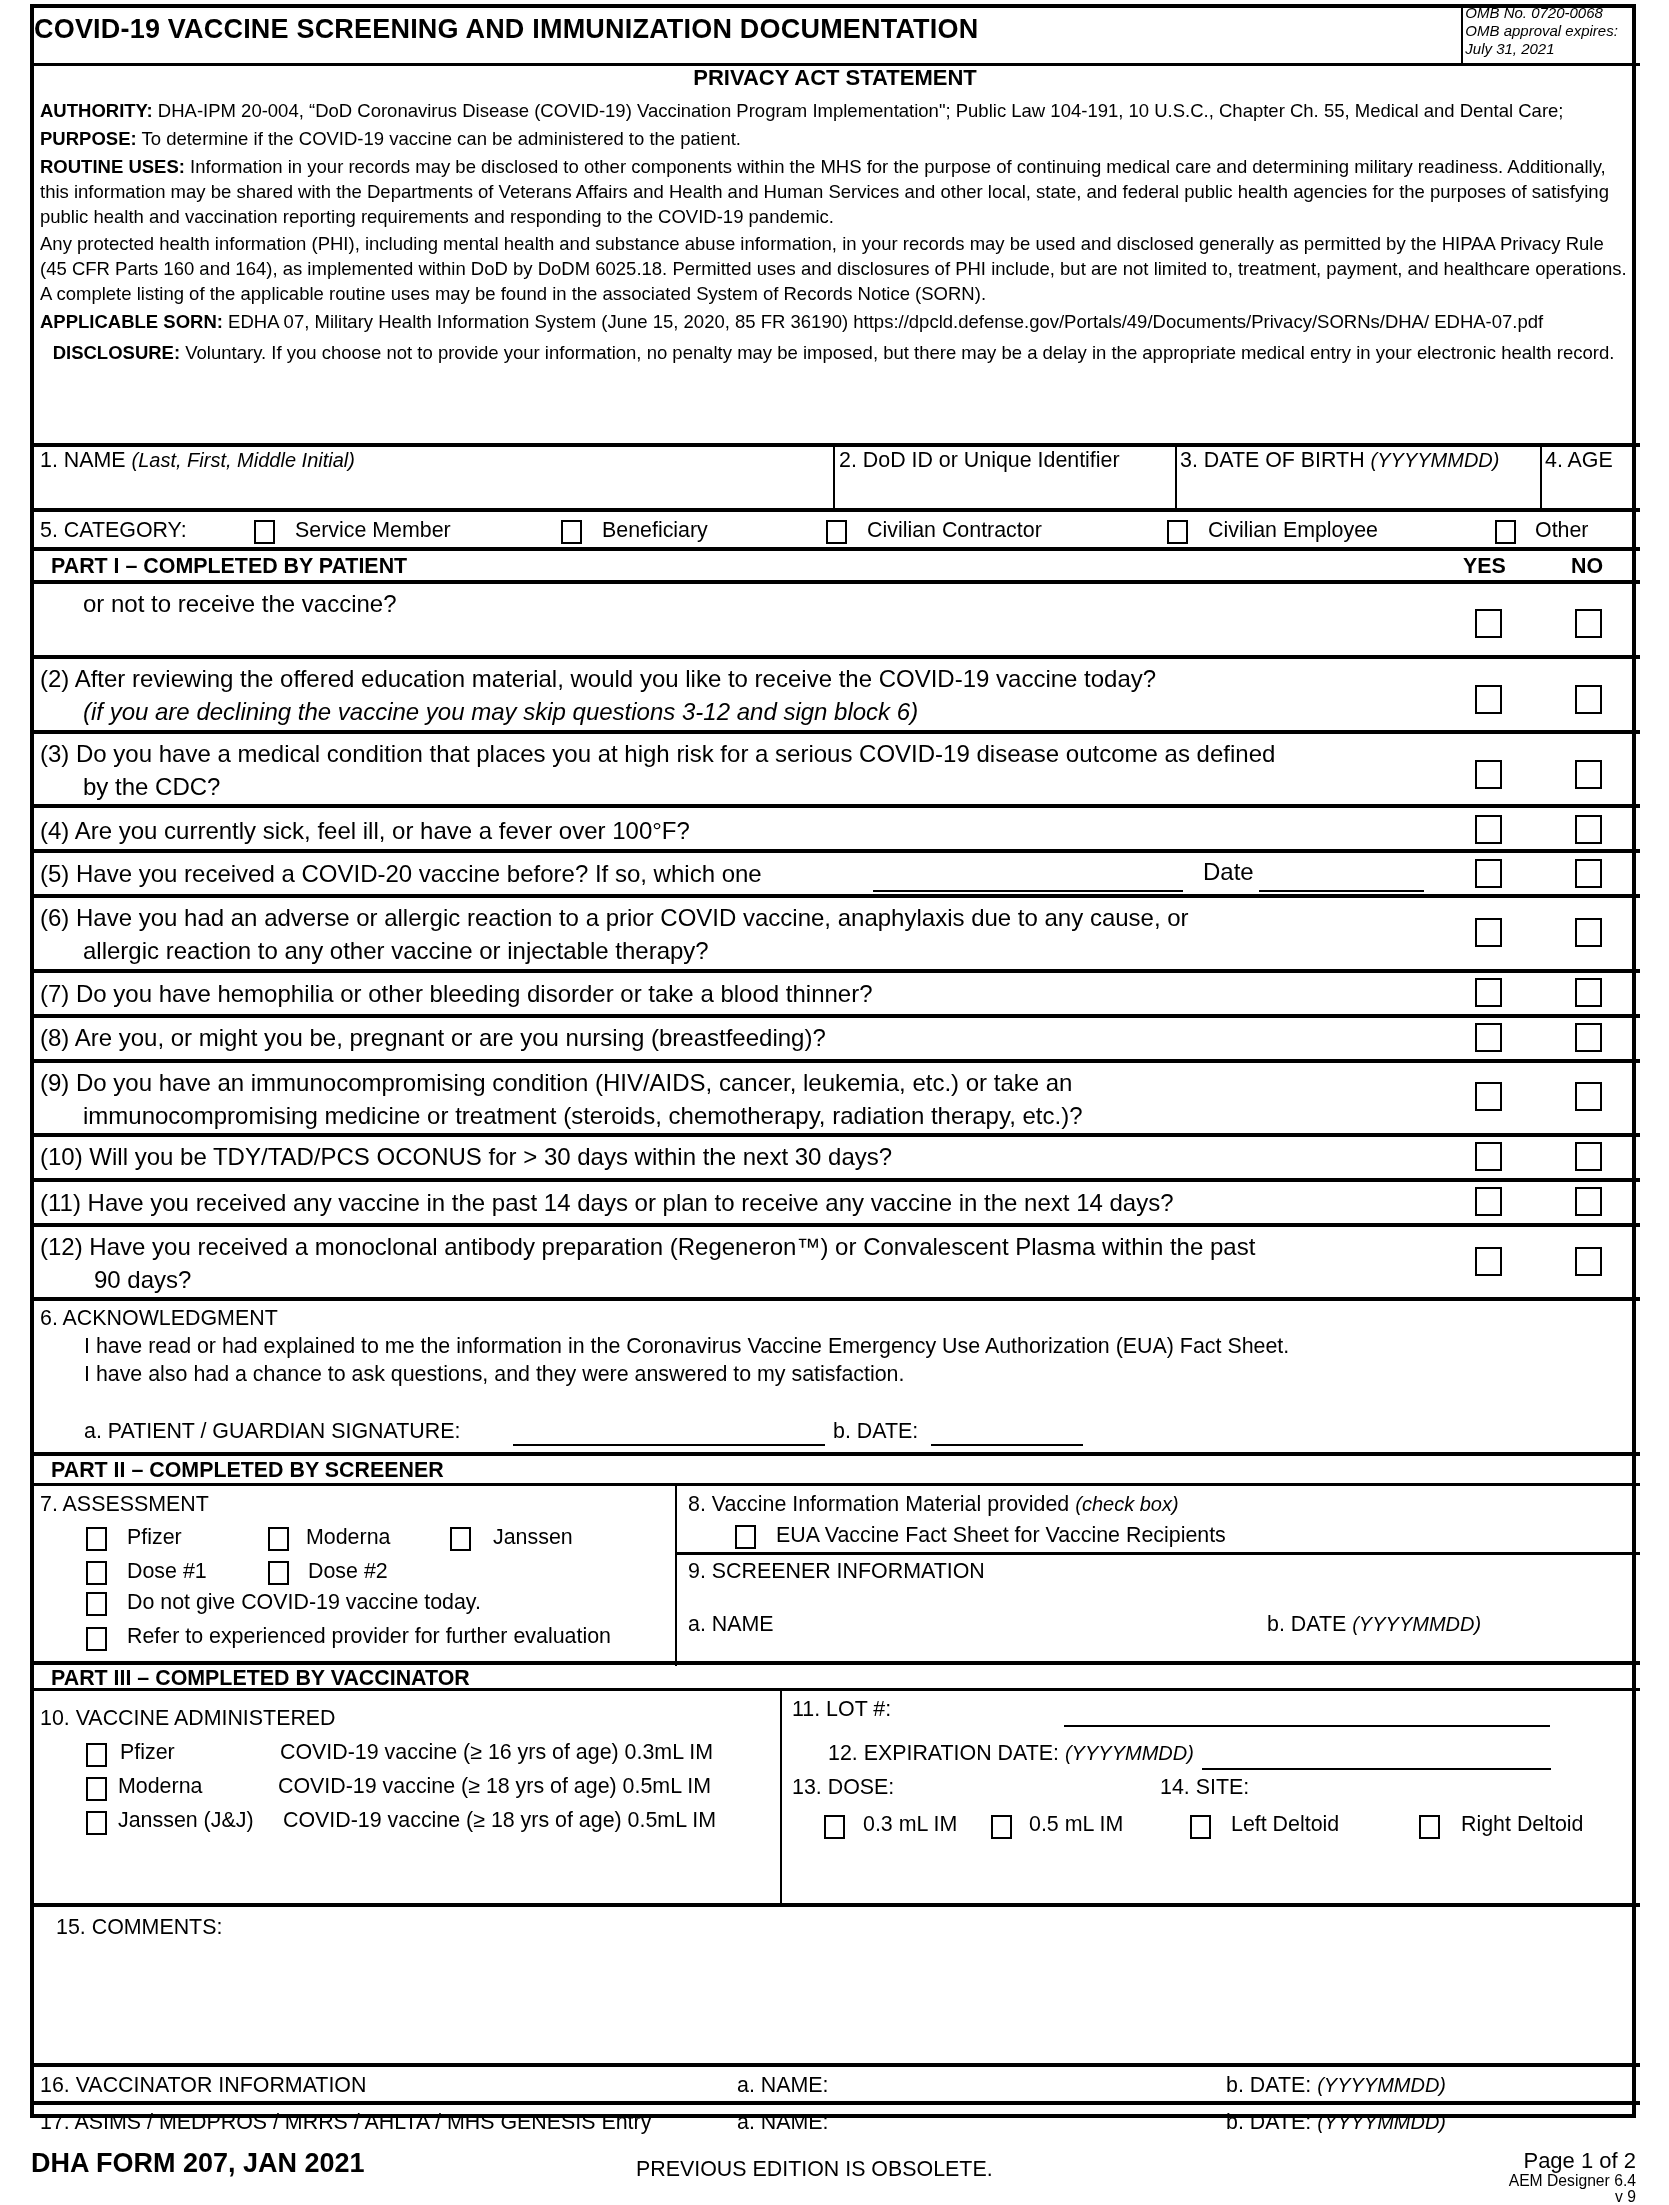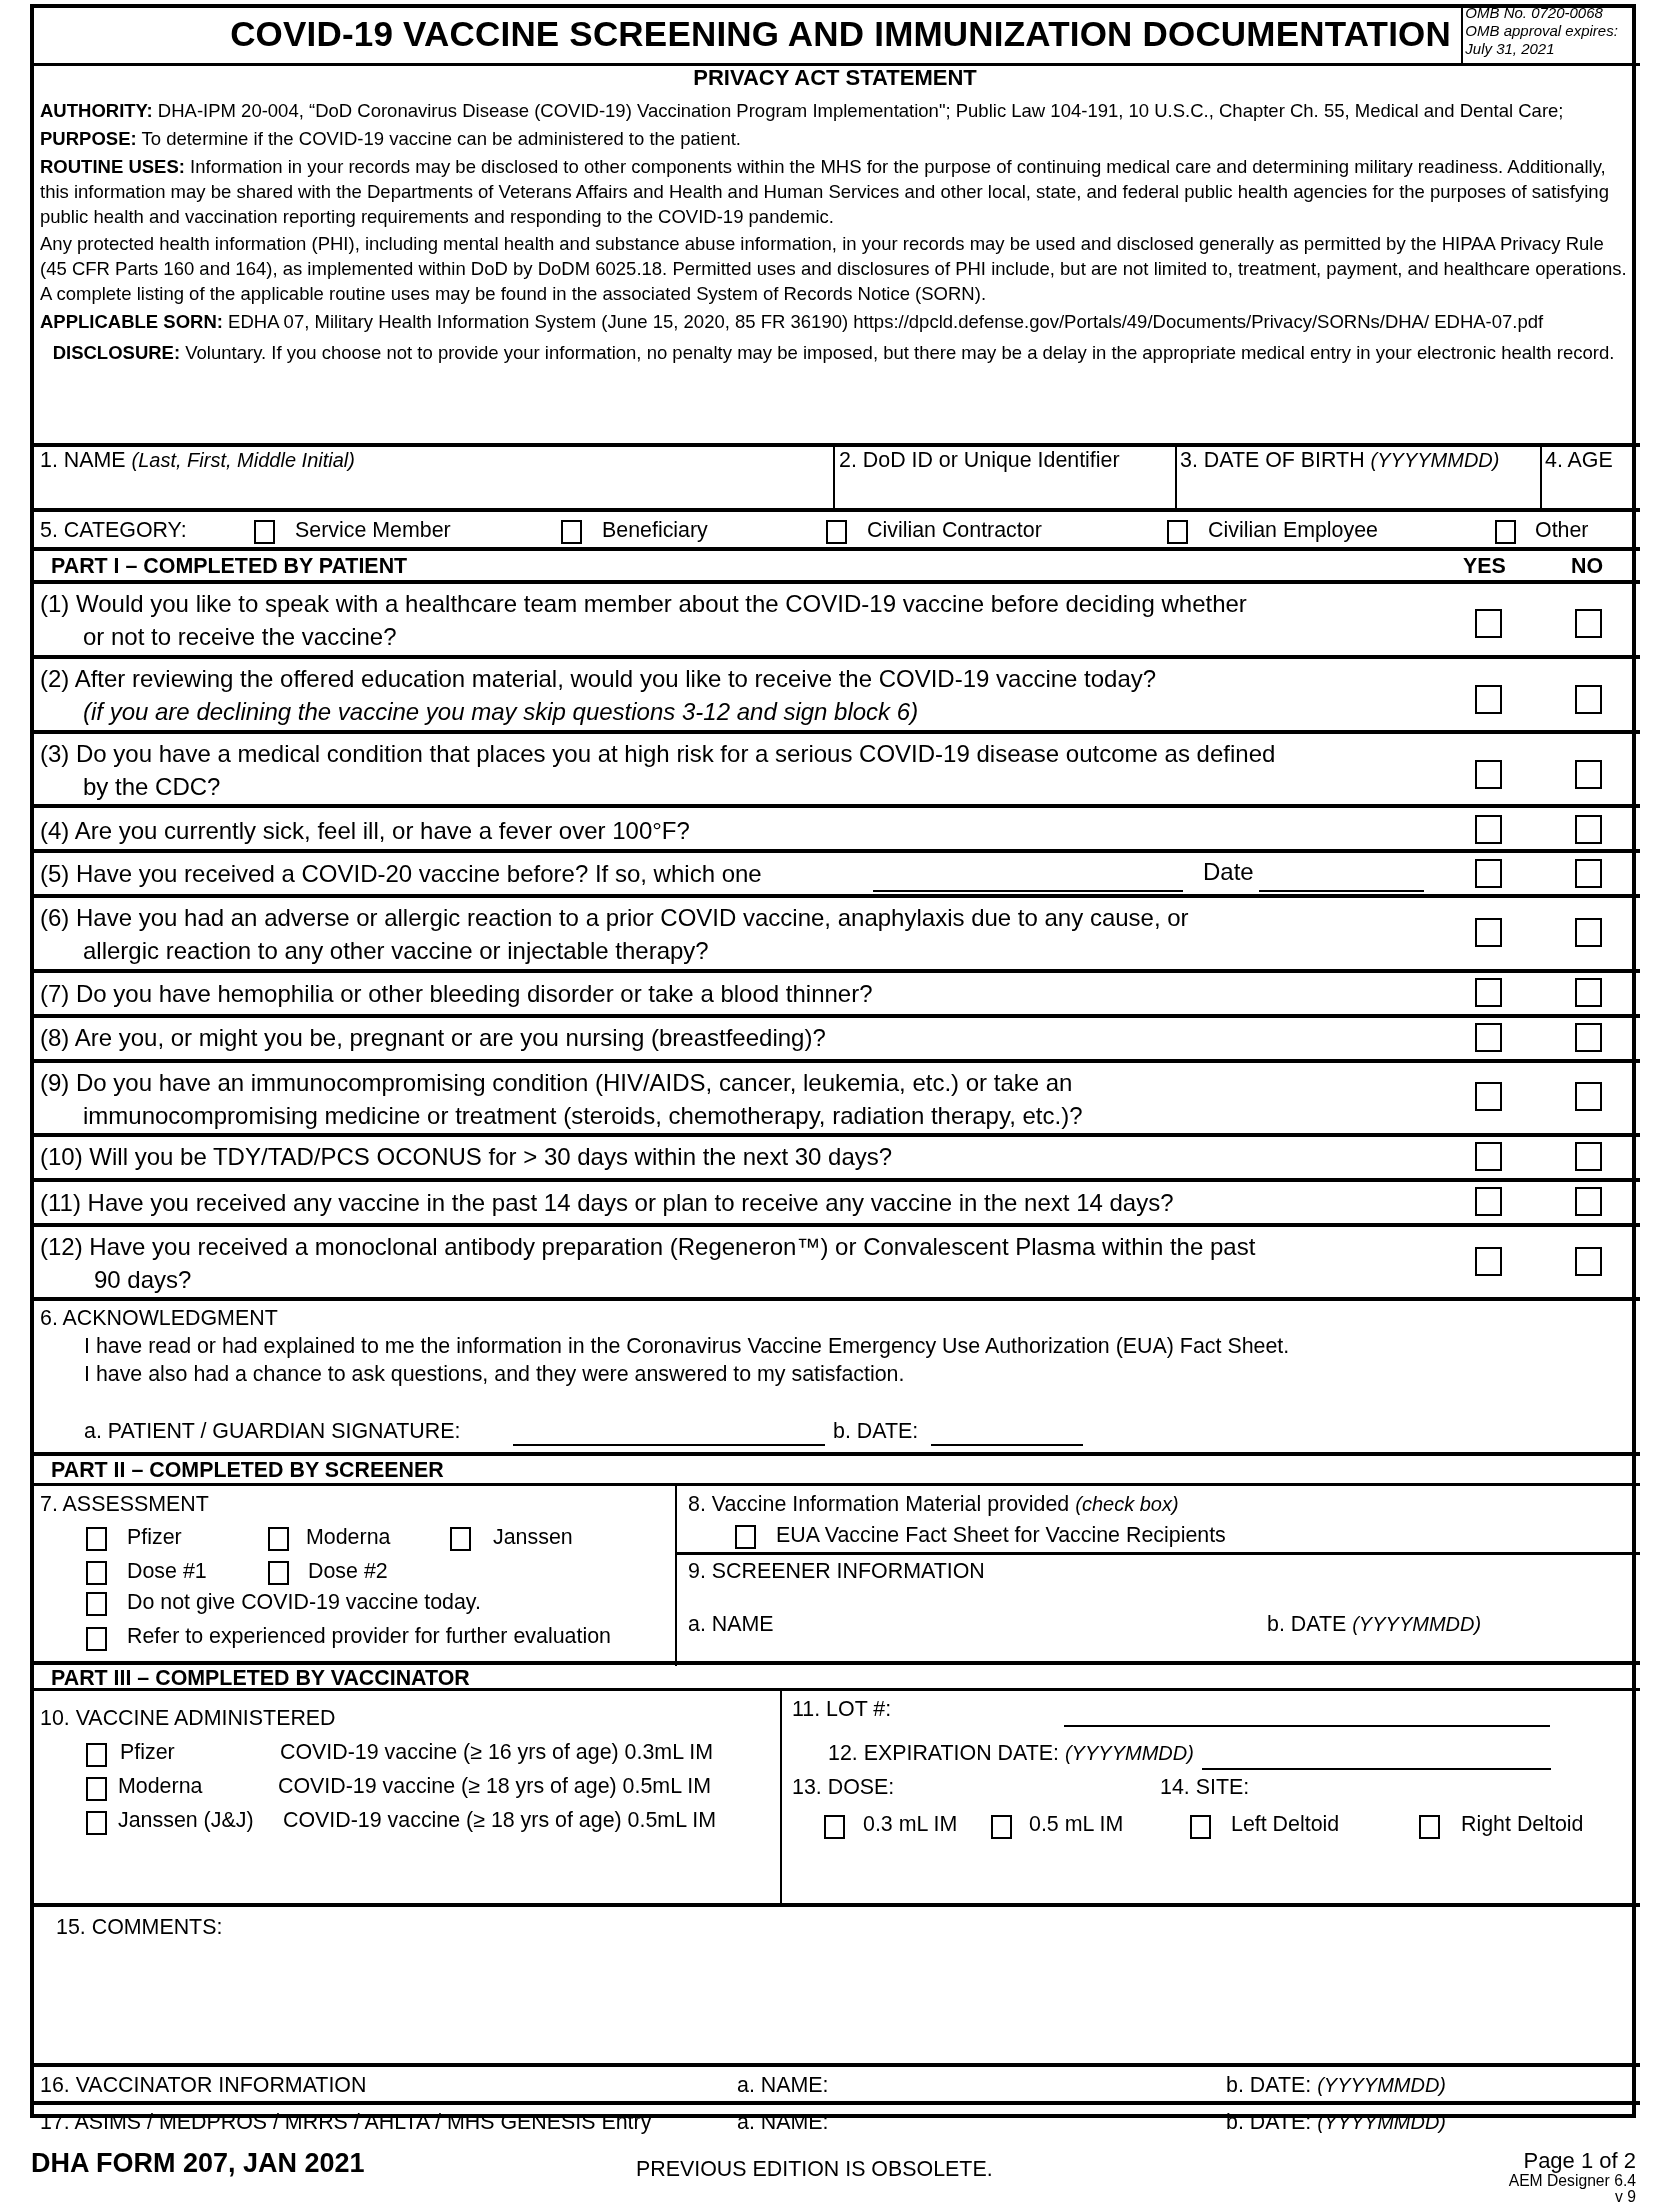--- a/index.html
+++ b/index.html
@@ -3,21 +3,21 @@
 <meta charset="utf-8">
 <style>
   * { box-sizing: border-box; margin: 0; padding: 0; }
   html, body { width: 1669px; height: 2205px; background: #ffffff; }
   body { position: relative; font-family: "Liberation Sans", sans-serif; color: #000; overflow: hidden; }
   .abs { position: absolute; }
   .frame { position: absolute; left: 30px; top: 4.3px; width: 1606px; height: 2114px; border: 4.3px solid #000; }
   .hline { position: absolute; background: #000; height: 2.8px; }
   .hline.thick { height: 4.3px; }
   .vline { position: absolute; background: #000; width: 2.1px; }
-  .title { position: absolute; left: 34px; top: 14.2px; width: 1417px; text-align: right; font-weight: bold; font-size: 35px; letter-spacing: 0.2px; }
+  .title { position: absolute; left: 34px; top: 14.2px; width: 1417px; text-align: left; font-weight: bold; font-size: 27px; letter-spacing: 0.2px; }
   .omb { position: absolute; left: 1461px; top: 4.3px; width: 175px; font-style: italic; font-size: 15px; line-height: 18px; padding-left: 4.3px; }
   .privacy-head { position: absolute; left: 34px; top: 65px; width: 1602px; text-align: center; font-weight: bold; font-size: 22px; }
   .privacy { position: absolute; left: 40px; top: 98px; width: 1587px; font-size: 18.5px; line-height: 25px; }
   .privacy p { margin-bottom: 2.8px; }
   .privacy b { font-weight: bold; }
   .lbl { position: absolute; font-size: 21.4px; white-space: nowrap; }
   .lbl i { font-style: italic; font-size: 20px; }
   .bold { font-weight: bold; }
   .q { position: absolute; left: 40px; font-size: 24px; line-height: 33px; width: 1381px; }
   .q .cont { padding-left: 43px; display: block; }
@@ -76,21 +76,21 @@
 <div class="lbl" style="left:1208px; top:518px;">Civilian Employee</div>
 <div class="cb sm" style="left:1495px; top:520px;"></div>
 <div class="lbl" style="left:1535px; top:518px;">Other</div>
 <div class="hline thick" style="left:30px; top:547px; width:1610px;"></div>
 
 <div class="lbl bold" style="left:51px; top:554px;">PART I – COMPLETED BY PATIENT</div>
 <div class="lbl bold" style="left:1463px; top:554px;">YES</div>
 <div class="lbl bold" style="left:1571px; top:554px;">NO</div>
 <div class="hline thick" style="left:30px; top:580px; width:1610px;"></div>
 
-<div class="q" style="top:587px;"><span>(1) Would you like to speak with a healthcare team member about the COVID-19 vaccine before deciding whether</span><span class="cont">or not to receive the vaccine?</span></div>
+<div class="q" style="top:587px;"><span class="cont">or not to receive the vaccine?</span></div>
 <div class="cb" style="left:1475px; top:609px;"></div>
 <div class="cb" style="left:1575px; top:609px;"></div>
 <div class="hline thick" style="left:30px; top:655px; width:1610px;"></div>
 
 <div class="q" style="top:662px;"><span>(2) After reviewing the offered education material, would you like to receive the COVID-19 vaccine today?</span><i class="cont">(if you are declining the vaccine you may skip questions 3-12 and sign block 6)</i></div>
 <div class="cb" style="left:1475px; top:685px;"></div>
 <div class="cb" style="left:1575px; top:685px;"></div>
 <div class="hline thick" style="left:30px; top:730px; width:1610px;"></div>
 
 <div class="q" style="top:737px;"><span>(3) Do you have a medical condition that places you at high risk for a serious COVID-19 disease outcome as defined</span><span class="cont">by the CDC?</span></div>

